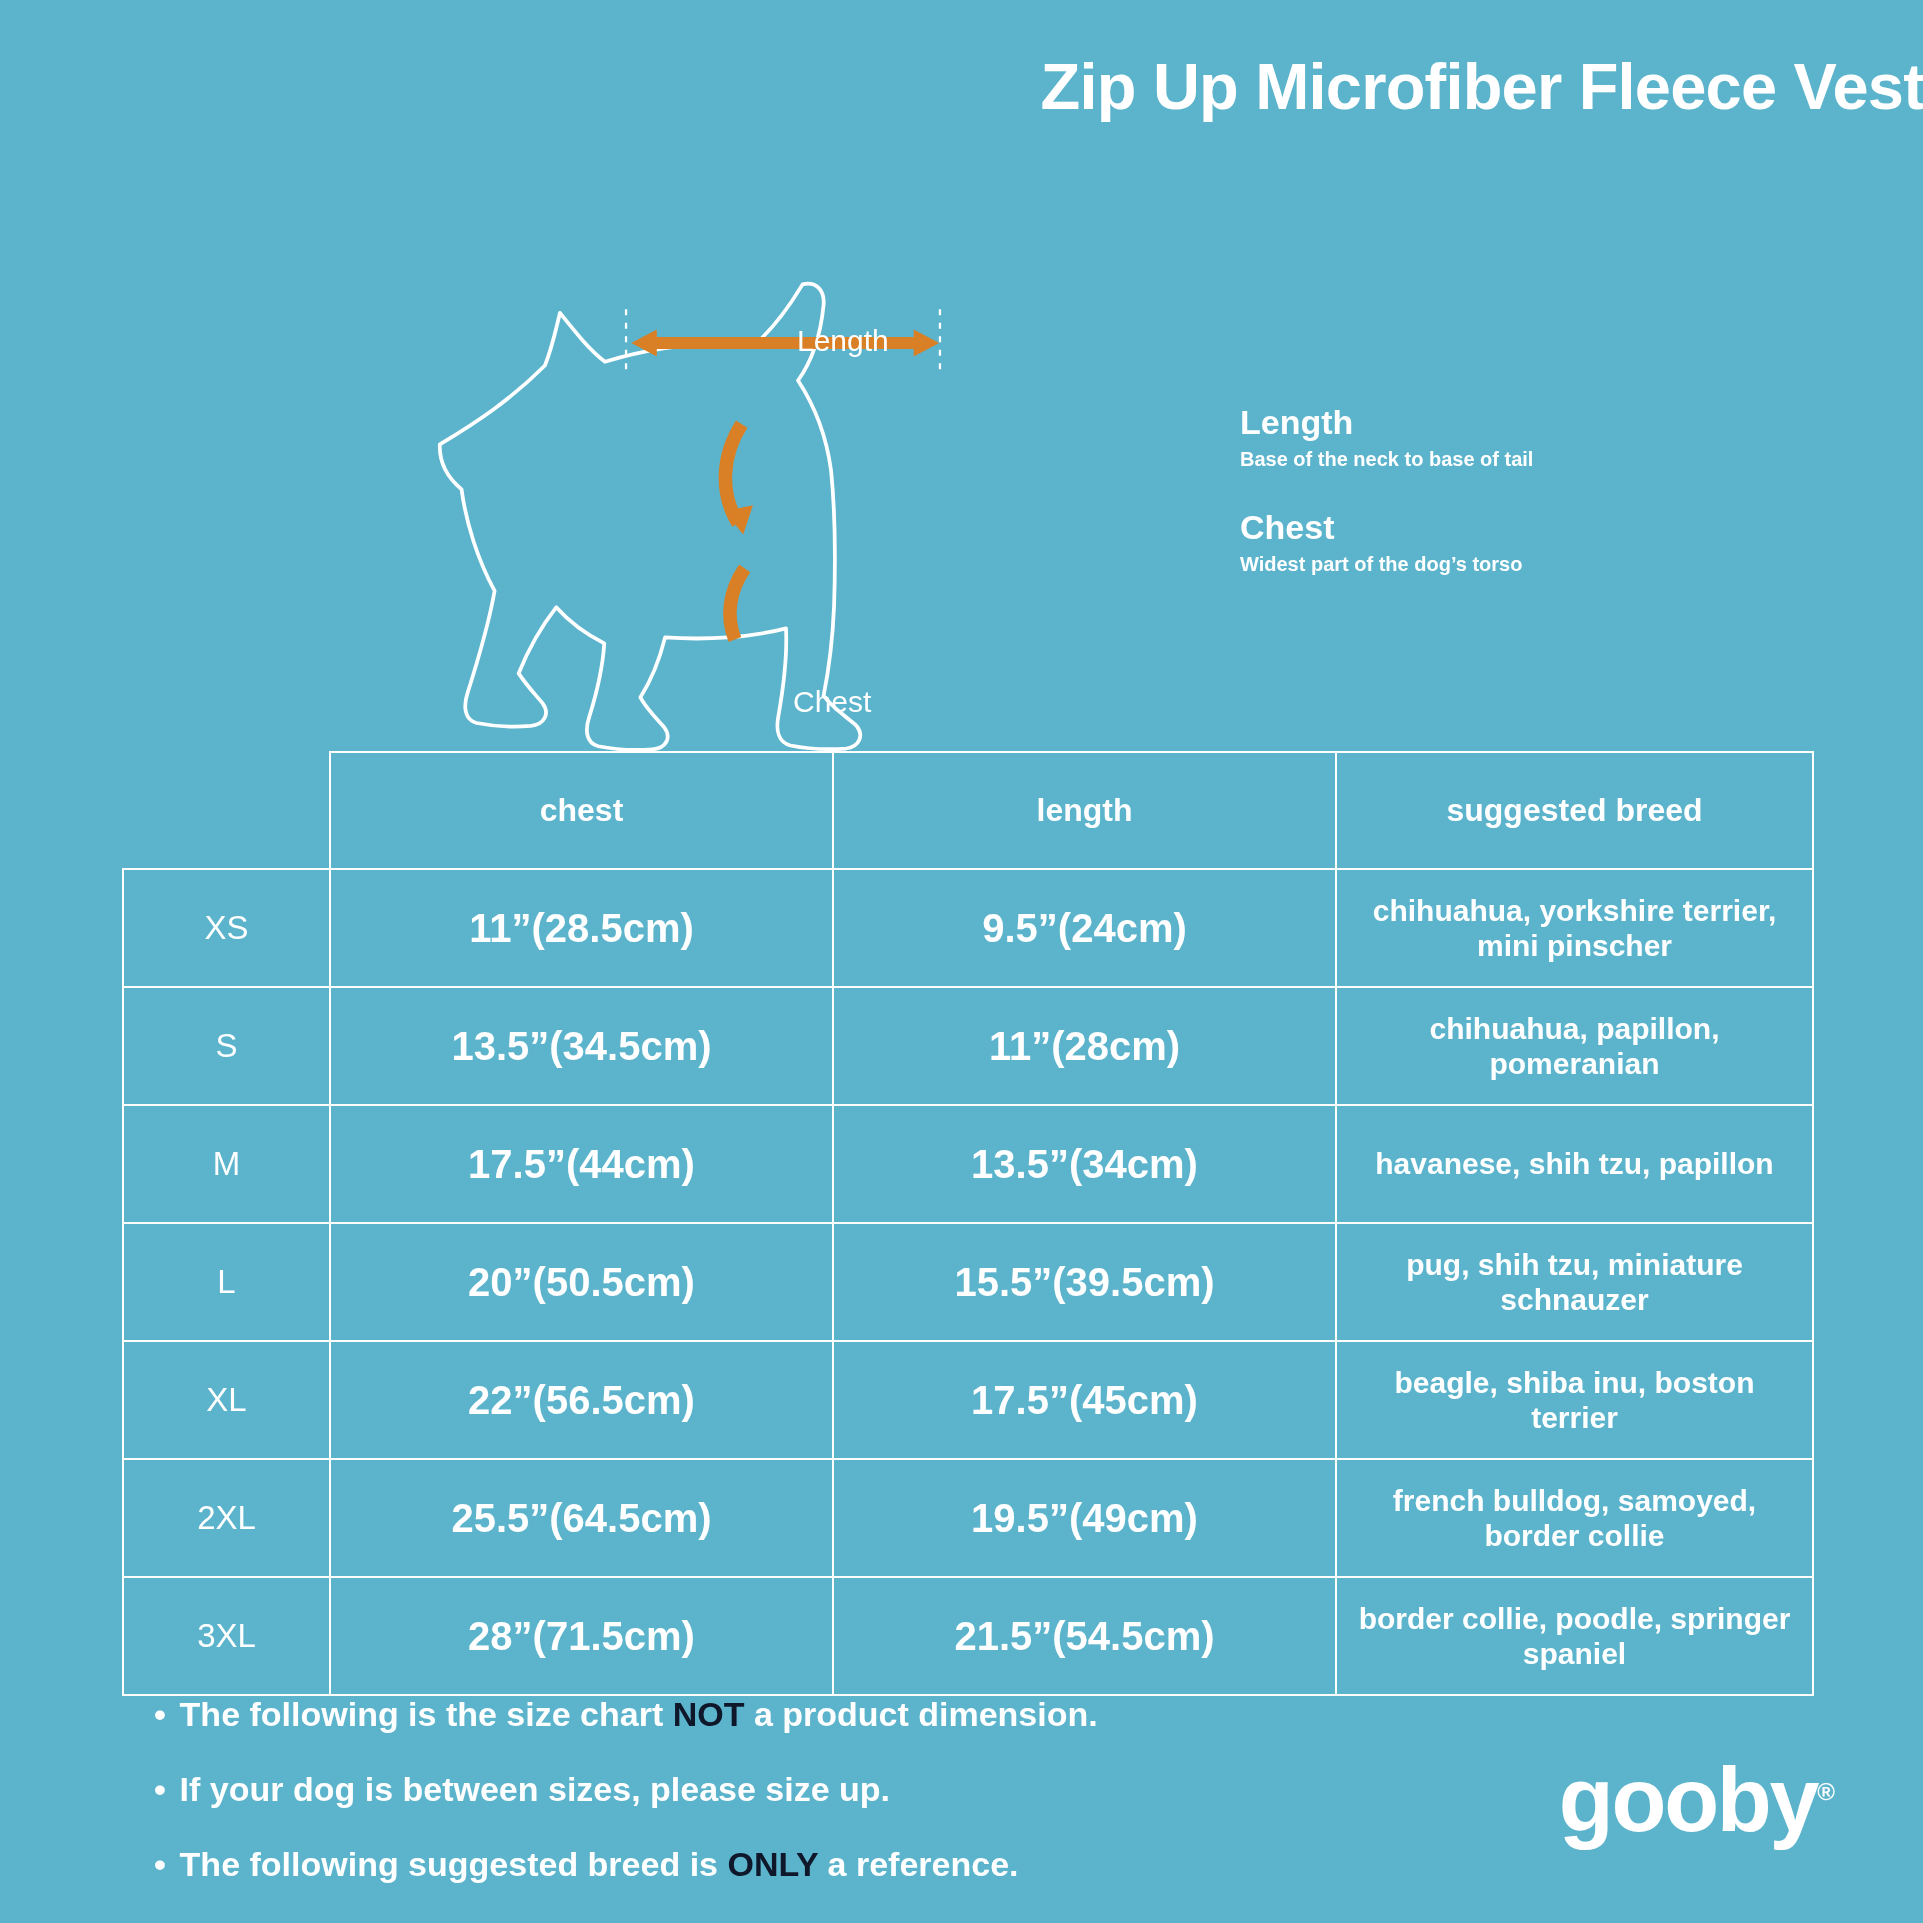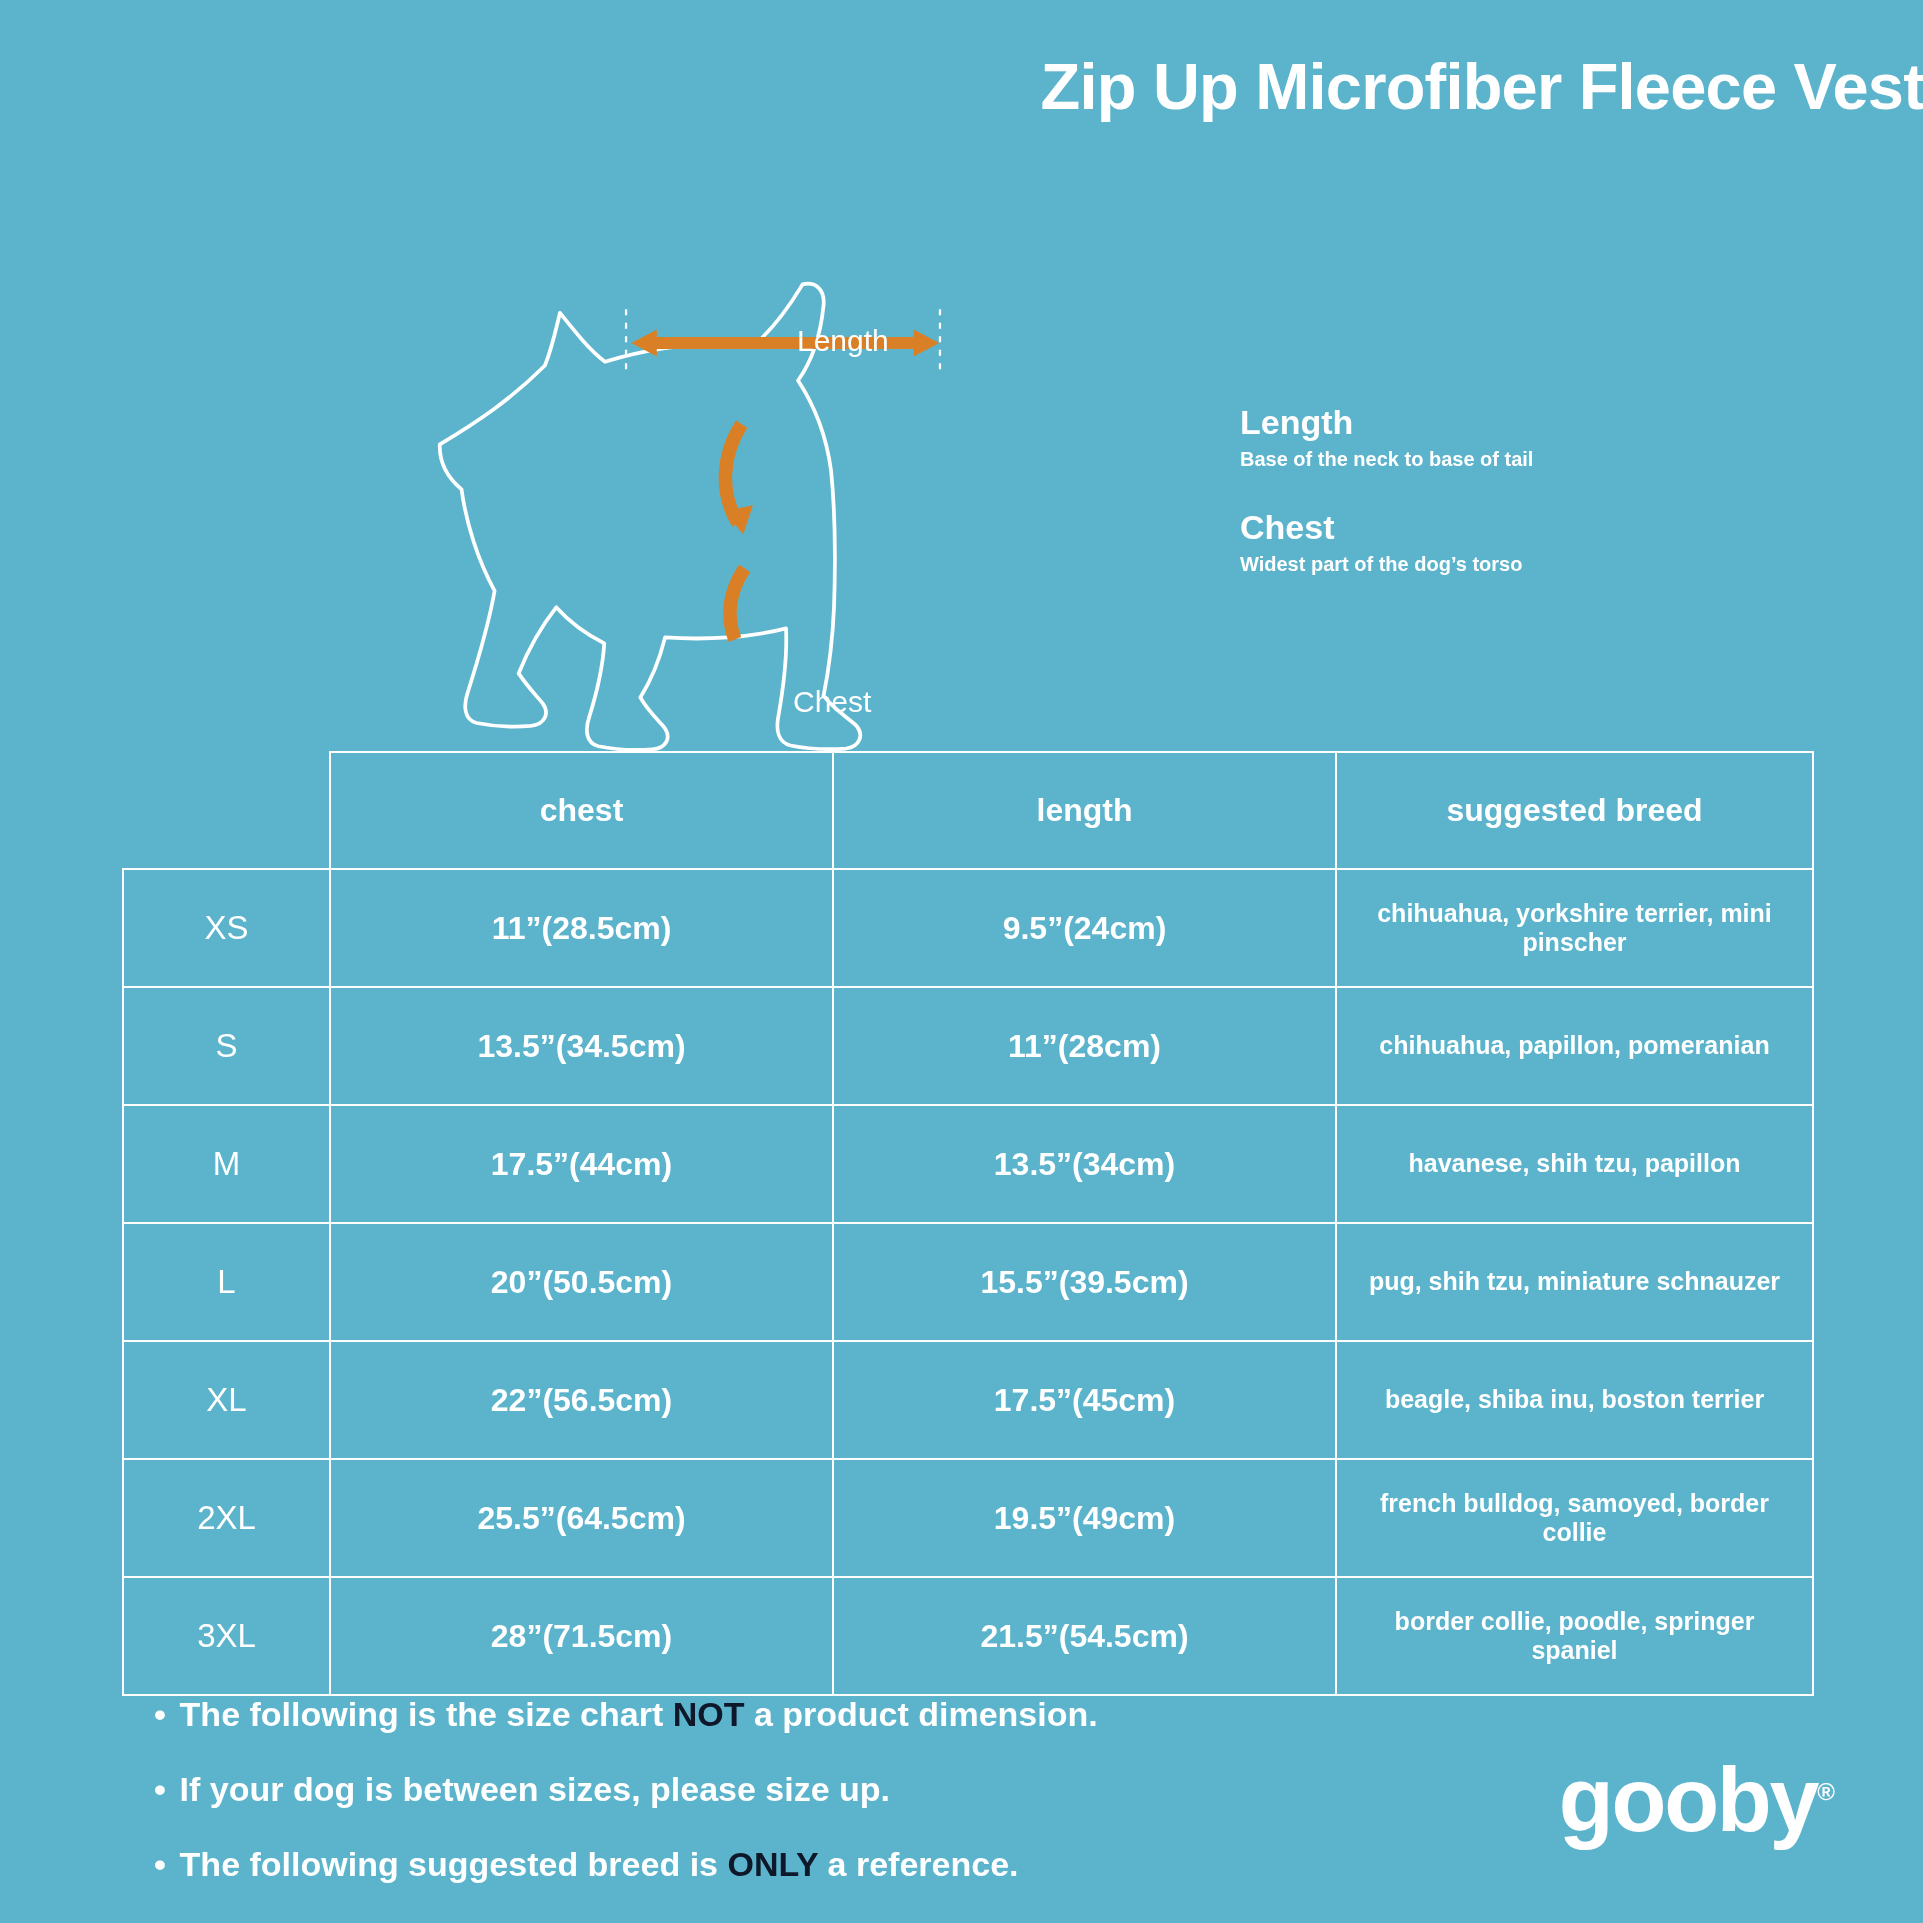--- a/index.html
+++ b/index.html
@@ -94,30 +94,30 @@
     height: 113px;
     font-size: 32px;
     font-weight: bold;
   }
   table.size-chart thead th.corner {
     border-left: none;
     border-top: none;
   }
   table.size-chart tbody td {
     height: 114px;
-    font-size: 32px;
+    font-size: 40px;
     font-weight: bold;
   }
   table.size-chart tbody td.size-cell {
     font-size: 33px;
     font-weight: normal;
     border-radius: 6px;
   }
   table.size-chart tbody td.breed-cell {
-    font-size: 25px;
+    font-size: 30px;
     font-weight: bold;
     line-height: 1.18;
     padding: 0 13.5px;
   }
   col.c-size { width: 207px; }
   col.c-chest { width: 503px; }
   col.c-length { width: 503px; }
   col.c-breed { width: 477px; }
 
   

